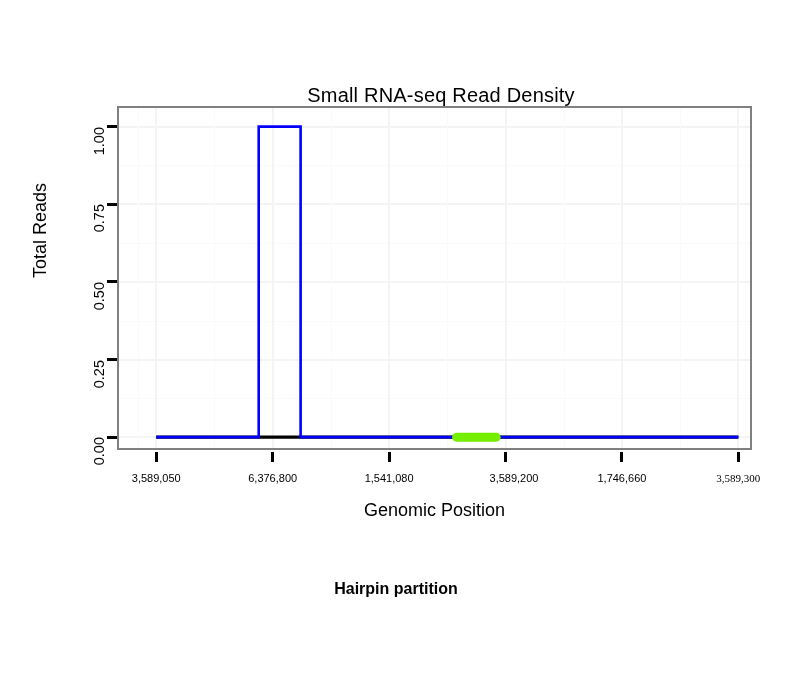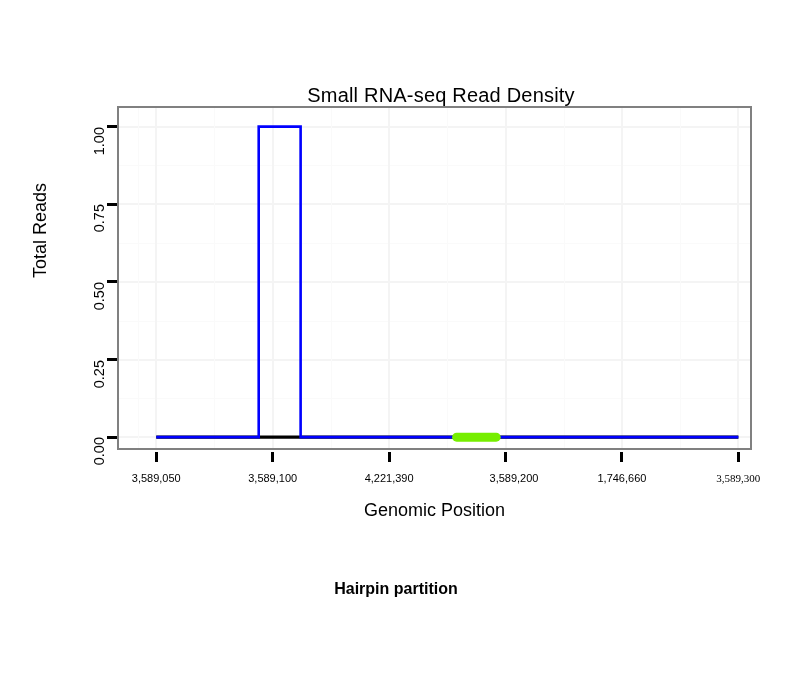--- a/index.html
+++ b/index.html
@@ -240,23 +240,23 @@
       <div class="ytick-rot">1.00</div>
     </div>
   </div>
 
 <div id="y-axis-title">Total Reads</div>
 
 <div id="x-axis">
     <div class="xtick-mark" style="left: 154.755px;"></div>
     <div class="xtick-label" style="left: 156.255px;">3,589,050</div>
     <div class="xtick-mark" style="left: 271.175px;"></div>
-    <div class="xtick-label" style="left: 272.675px;">3,589,100</div>
+    <div class="xtick-label" style="left: 272.675px;">6,376,800</div>
     <div class="xtick-mark" style="left: 387.596px;"></div>
-    <div class="xtick-label" style="left: 389.096px;">4,221,390</div>
+    <div class="xtick-label" style="left: 389.096px;">1,541,080</div>
     <div class="xtick-mark" style="left: 504.017px;"></div>
     <div class="xtick-label" style="left: 514px;">3,589,200</div>
     <div class="xtick-mark" style="left: 620.437px;"></div>
     <div class="xtick-label" style="left: 621.937px;">1,746,660</div>
     <div class="xtick-mark" style="left: 736.858px;"></div>
     <div class="xtick-label" style="left: 738.358px; font-family: Liberation Serif, serif;">3,589,300</div>
   </div>
 
 <div id="x-axis-title">Genomic Position</div>
 

